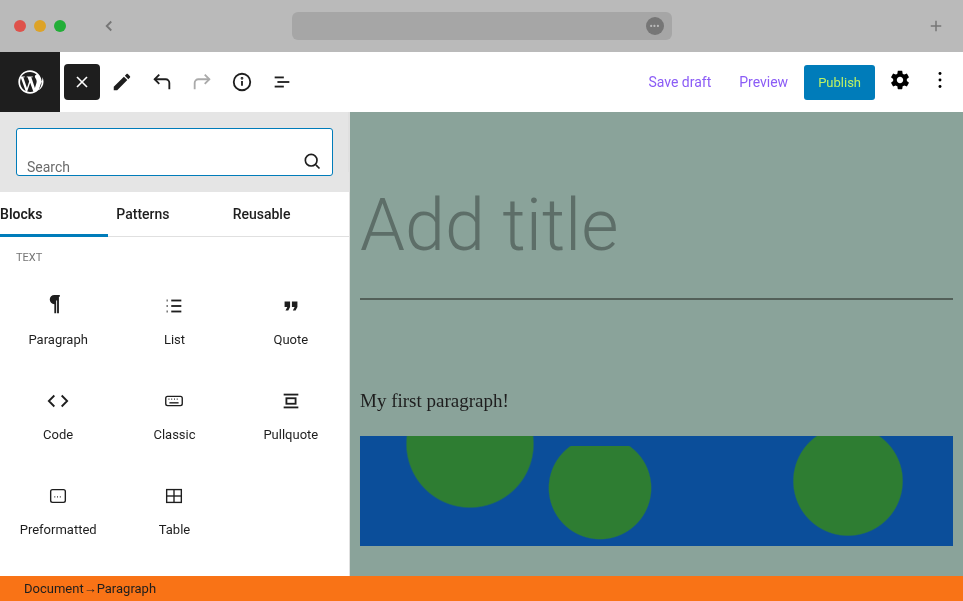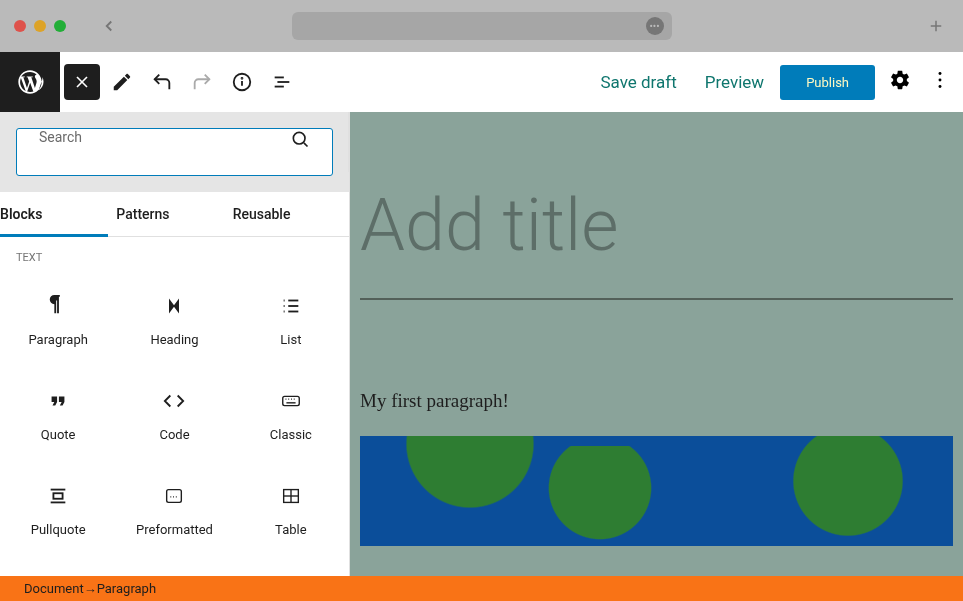--- a/index.html
+++ b/index.html
@@ -18,33 +18,33 @@
     .newtab { position: absolute; right: 18px; color: #888; display: inline-flex; }
 
     
     .toolbar { height: 60px; background: #fff; display: flex; align-items: center; padding: 0 12px; gap: 4px; }
     .wp-logo { width: 60px; height: 60px; background: #1e1e1e; color: #fff; display: flex; align-items: center; justify-content: center; margin: 0 0 0 -12px; }
     .wp-logo svg { width: 28px; height: 28px; }
     .tb-btn { width: 36px; height: 36px; display: inline-flex; align-items: center; justify-content: center; color: #1e1e1e; border-radius: 2px; }
     .tb-btn.dark { background: #1e1e1e; color: #fff; border-radius: 4px; }
     .tb-btn.redo { color: #aaa; }
     .spacer { flex: 1; }
-    .tb-link { color: #0f766e; font-size: 17px; padding: 0 12px; }
-    .publish-btn { background: #007cba; color: #fef9c3; font-size: 13px; padding: 10px 26px; border-radius: 3px; }
+    .tb-link { color: #8b5cf6; font-size: 14px; padding: 0 12px; }
+    .publish-btn { background: #007cba; color: #bef264; font-size: 13px; padding: 10px 14px; border-radius: 3px; }
     .tb-right { display: flex; align-items: center; gap: 18px; margin-left: 10px; }
     .tb-right svg { width: 22px; height: 22px; }
 
     
     .main { display: flex; height: calc(601px - 52px - 60px - 25px); }
 
     
     .inserter { width: 350px; background: #fff; display: flex; flex-direction: column; border-right: 1px solid #e0e0e0; position: relative; }
     .inserter::after { content: ""; position: absolute; right: 0; top: 0; width: 1px; height: 60px; background: #e0e0e0; }
     .search-wrap { padding: 16px; background: #e5e5e5; }
-    .search-box { display: flex; align-items: flex-start; border: 1.5px solid #007cba; border-radius: 3px; background: #fff; padding: 0 22px; height: 48px; }
+    .search-box { display: flex; align-items: flex-end; border: 1.5px solid #007cba; border-radius: 3px; background: #fff; padding: 0 10px; height: 48px; }
     .search-box input { flex: 1; border: none; outline: none; font-size: 14px; background: transparent; }
     .search-box input::placeholder { color: #6b6b6b; }
     .search-box .sicon { color: #1e1e1e; }
 
     .tabs { display: flex; border-bottom: 1px solid #e0e0e0; }
     .tab { flex: 1; text-align: left; font-size: 14px; padding: 14px 0; color: #1e1e1e; font-weight: 500; position: relative; }
     .tab.active::after { content: ""; position: absolute; bottom: -1px; left: 0; right: 35%; height: 3px; background: #007cba; }
     .tab.active { font-weight: 600; }
     .tabs .tab:first-child.active::after { left: 0; right: auto; width: 108px; }
 
@@ -187,28 +187,20 @@
       <div class="block-item">
         <span class="bi-icon">
             <svg viewBox="0 0 24 24" width="22" height="22" fill="currentColor">
               <path d="M10 4v4c-2.2 0-4-1.8-4-4 0 0 0 0 0 0h4zm0 0h3v16h-2V6h-1v14h-2V10c-2.8 0-5-2.2-5-5s2.2-5 5-5h6v2h-1v16h-2V4z"></path>
             </svg>
           </span>
         <span class="bi-label">Paragraph</span>
       </div>
       <div class="block-item">
         <span class="bi-icon">
-            <svg viewBox="0 0 24 24" width="20" height="20" fill="currentColor">
-              <path d="M6 3l6 8 6-8v18l-6-8-6 8z"></path>
-            </svg>
-          </span>
-        <span class="bi-label">Heading</span>
-      </div>
-      <div class="block-item">
-        <span class="bi-icon">
             <svg viewBox="0 0 24 24" width="22" height="22" fill="none" stroke="currentColor" stroke-width="2">
               <line x1="9" y1="6" x2="20" y2="6"></line>
               <line x1="9" y1="12" x2="20" y2="12"></line>
               <line x1="9" y1="18" x2="20" y2="18"></line>
               <line x1="4" y1="6" x2="5" y2="6"></line>
               <line x1="4" y1="12" x2="5" y2="12"></line>
               <line x1="4" y1="18" x2="5" y2="18"></line>
             </svg>
           </span>
         <span class="bi-label">List</span>

